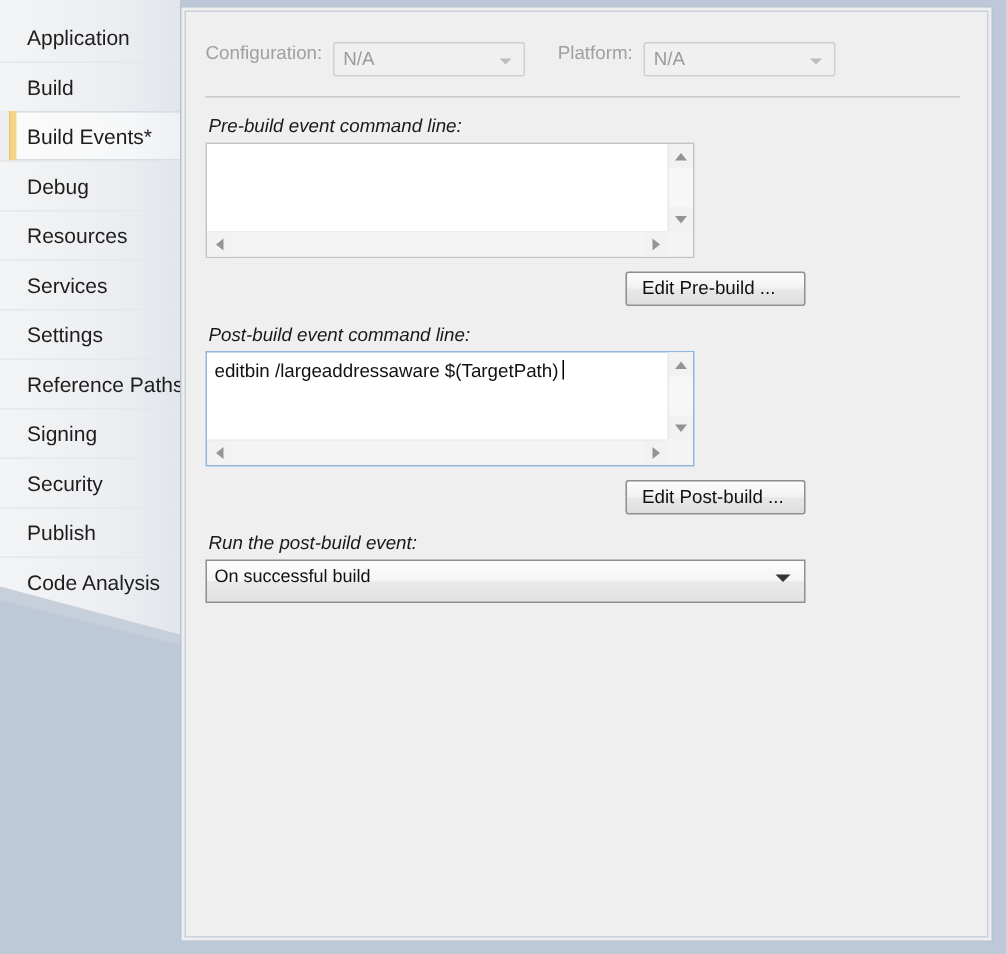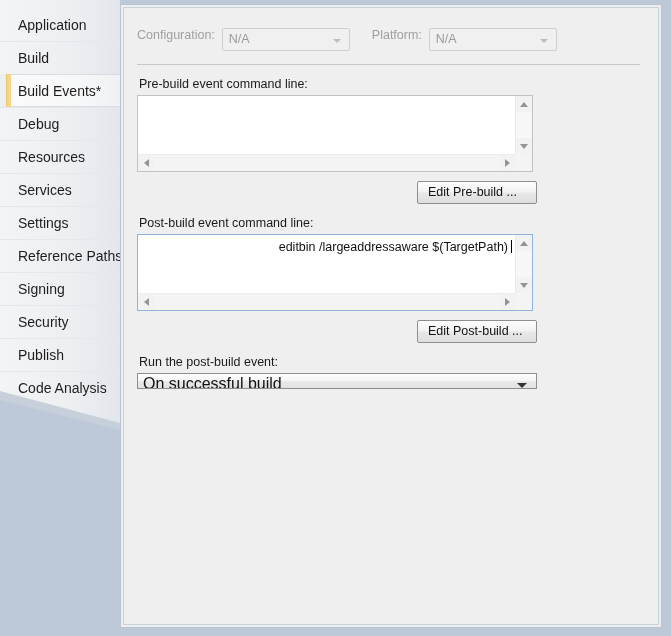--- a/index.html
+++ b/index.html
@@ -174,31 +174,31 @@
     height: 1px;
     background: #c8c8c8;
     margin: 12px 2px 0 0;
   }
 
   
   .field-label {
     font-size: 12.5px;
     color: #1a1a1a;
     margin: 12px 0 4px 2px;
+    font-style: italic;
   }
 
   
   .ta-wrap {
     position: relative;
-    width: 396px;
+    width: 326px;
     height: 77px;
     background: #ffffff;
     border: 1px solid #c3c3c3;
     box-sizing: border-box;
-    text-align: right;
   }
   .ta-wrap.focused {
     border: 1px solid #8fb3d9;
   }
   .ta-text {
     position: absolute;
     left: 5px;
     top: 4px;
     right: 20px;
     font-size: 12.5px;
@@ -319,25 +319,25 @@
     box-sizing: border-box;
     padding: 0 10px;
     cursor: default;
     white-space: nowrap;
   }
 
   
   .combo-enabled {
     position: relative;
     width: 400px;
-    height: 16px;
+    height: 29px;
     background: linear-gradient(to bottom, #fdfdfd 0%, #f4f4f4 50%, #e9e9e9 51%, #e2e2e2 100%);
     border: 1px solid #8e8e8e;
     box-sizing: border-box;
-    font-size: 16px;
+    font-size: 12px;
     color: #111;
     line-height: 20px;
     padding-left: 5px;
     overflow: hidden;
   }
   .combo-enabled .arrow {
     position: absolute;
     right: 9px;
     top: 9px;
     width: 0;

